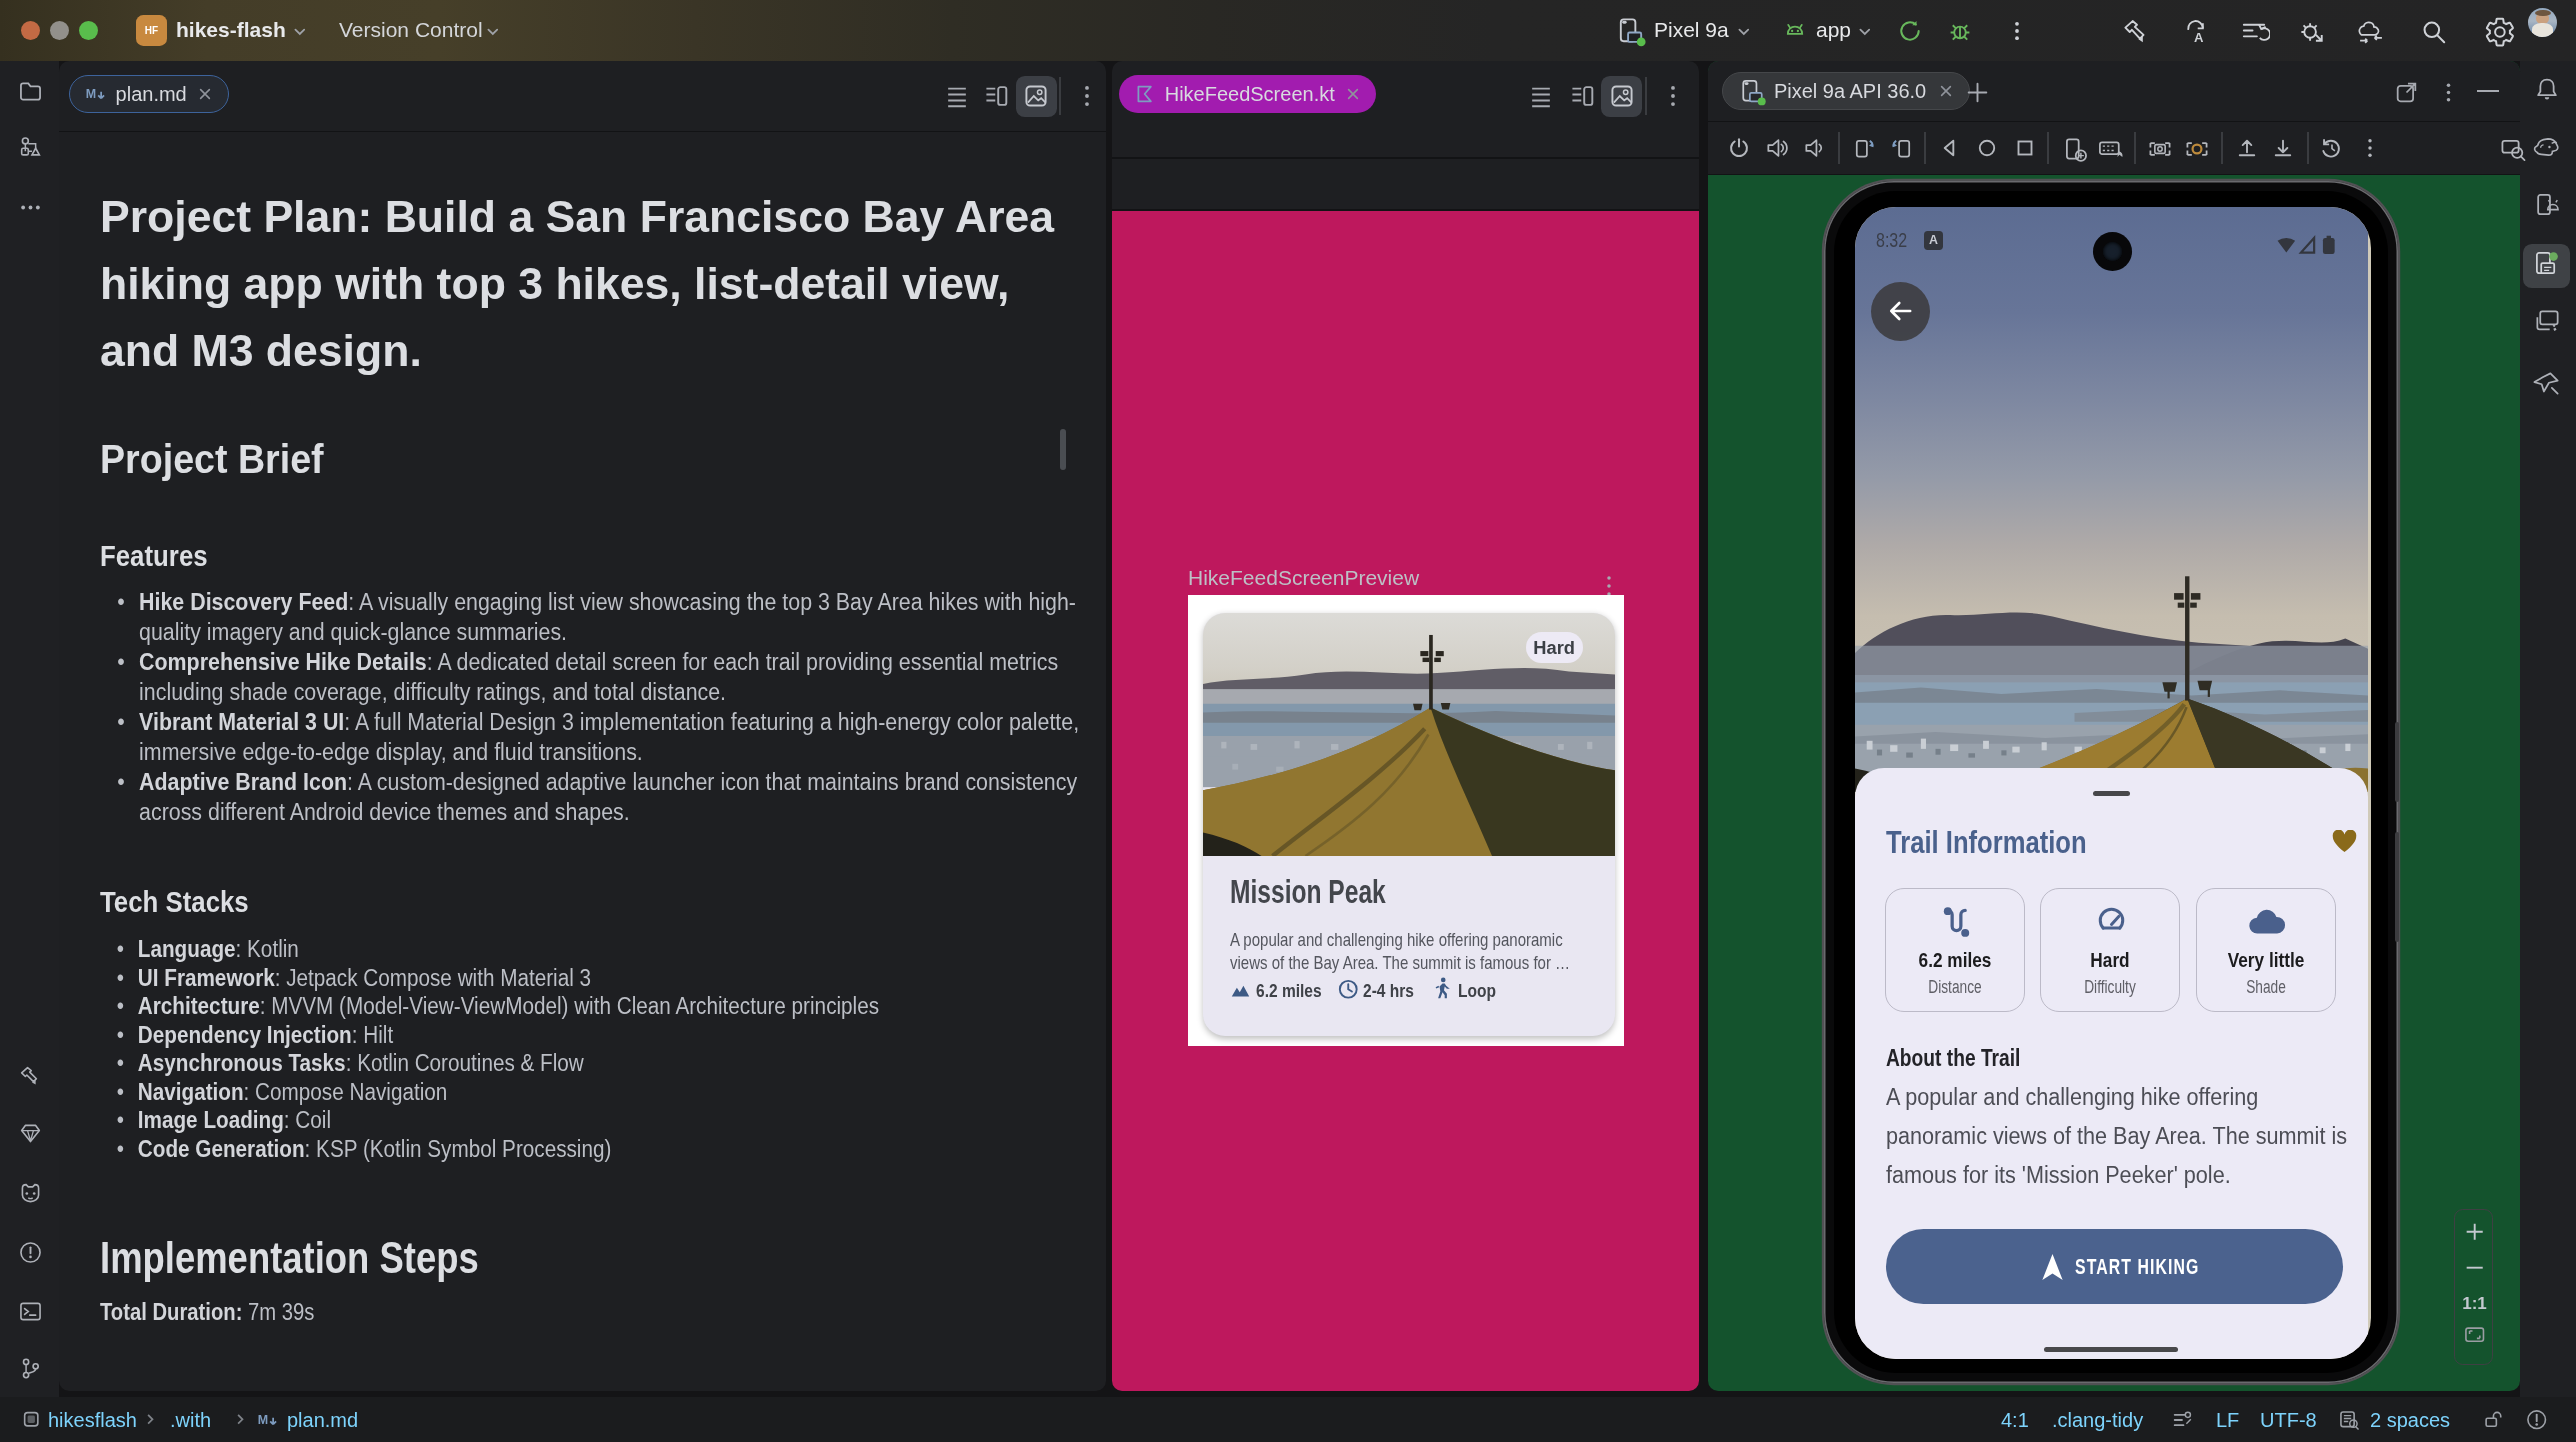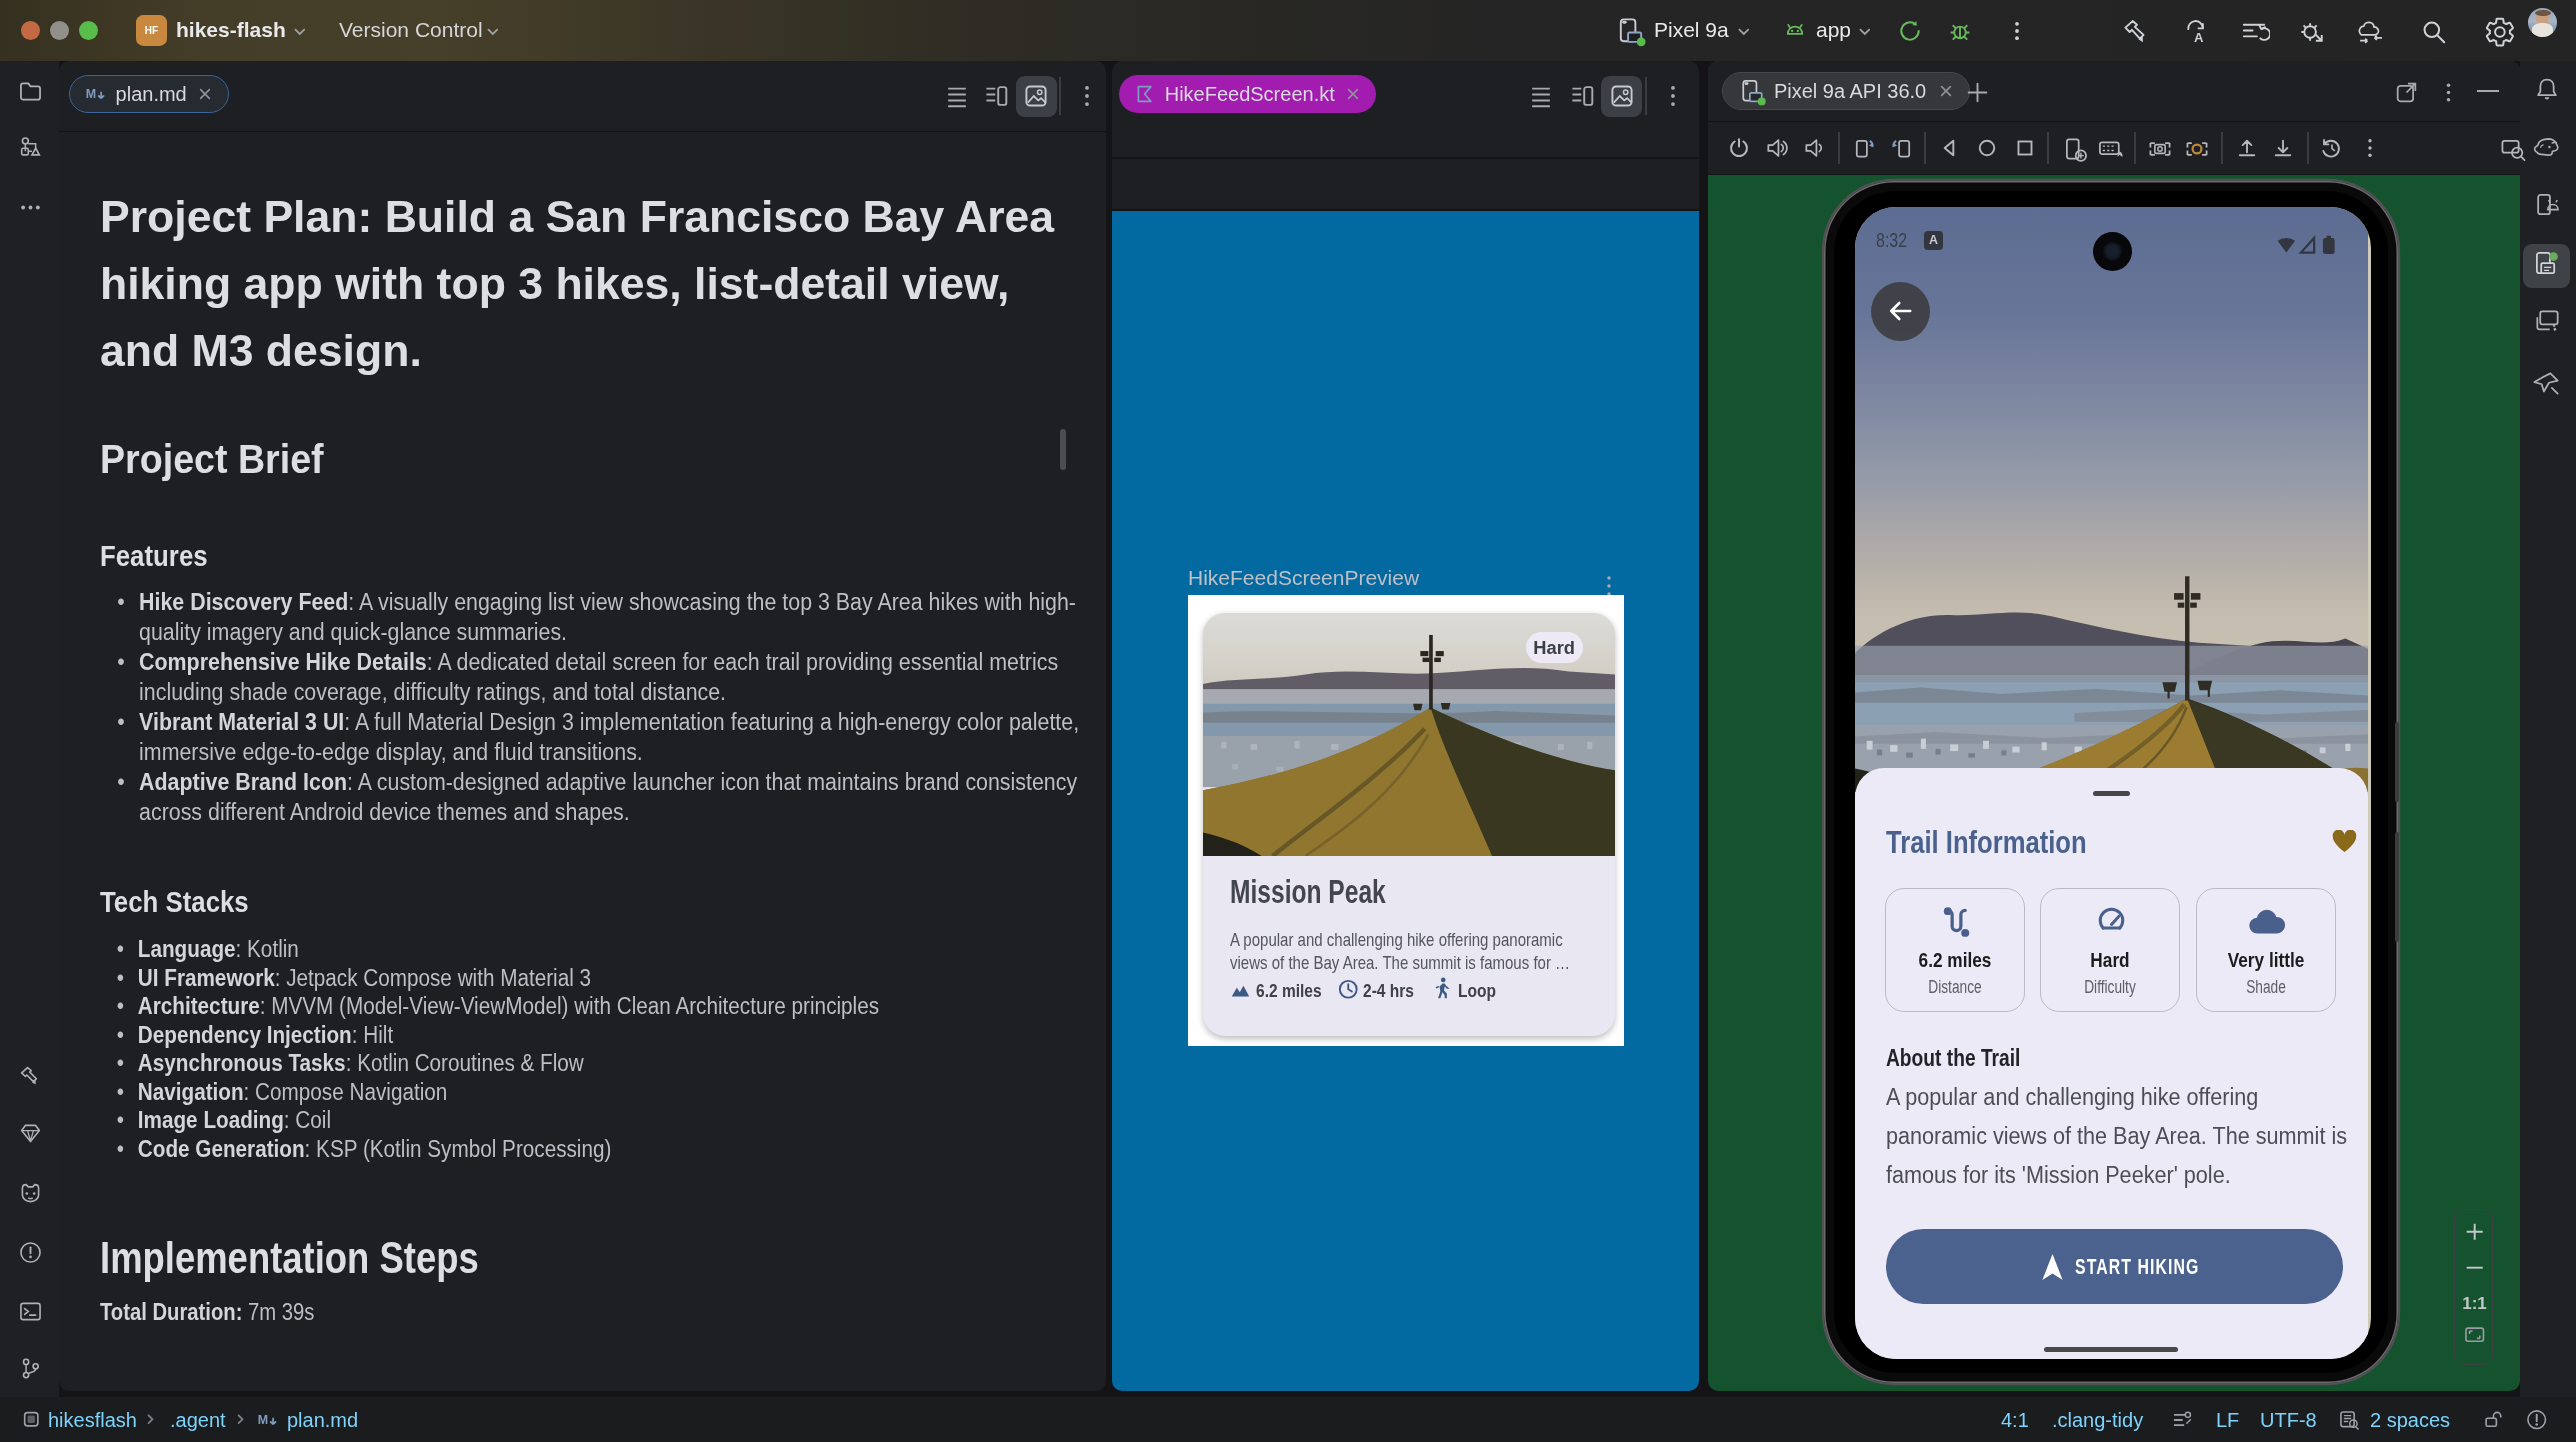--- a/index.html
+++ b/index.html
@@ -203,21 +203,21 @@
       <svg class="abs" style="left:547px;top:21px;" width="28" height="28" viewBox="0 0 38 38">
           <circle cx="19" cy="8" r="2.6" fill="#a7aab1"></circle>
           <circle cx="19" cy="19" r="2.6" fill="#a7aab1"></circle>
           <circle cx="19" cy="30" r="2.6" fill="#a7aab1"></circle>
         </svg>
     </div>
     <div class="abs" style="left:0;top:96px;width:587px;height:1.5px;background:#121315;"></div>
 
     <div class="abs" style="left:0;top:148px;width:587px;height:1.5px;background:#121315;"></div>
 
-    <div class="abs" style="left:0;top:150px;width:587px;height:1180px;background:#0369a1;border-radius:0 0 10.2px 10.2px;">
+    <div class="abs" style="left:0;top:150px;width:587px;height:1180px;background:#be185d;border-radius:0 0 10.2px 10.2px;">
       <div class="abs" style="left:76px;top:355px;font-size:21px;color:#bdc0c6;">HikeFeedScreenPreview</div>
       <svg class="abs" style="left:483px;top:361px;" width="28" height="28" viewBox="0 0 38 38">
           <circle cx="19" cy="8" r="2.4" fill="#a7aab1"></circle>
           <circle cx="19" cy="19" r="2.4" fill="#a7aab1"></circle>
           <circle cx="19" cy="30" r="2.4" fill="#a7aab1"></circle>
         </svg>
 
       <div class="abs" style="left:76px;top:384px;width:436px;height:451px;background:#ffffff;">
 
         <div class="abs" style="left:14.6px;top:17.6px;width:412px;height:423px;background:#e9e7f2;border-radius:22px;box-shadow:0 2.2px 5.9px rgba(0,0,0,0.25);">
@@ -559,21 +559,21 @@
   </div>
   <div id="statusbar">
     <svg class="abs" style="left:20.5px;top:12.4px;" width="20.5" height="20.5" viewBox="0 0 28 28">
         <rect x="5" y="5" width="18" height="18" rx="4" fill="none" stroke="#9da1a8" stroke-width="2.2"></rect>
         <rect x="9" y="9" width="10" height="10" rx="2" fill="#9da1a8" opacity="0.5"></rect>
       </svg>
     <div class="abs" style="left:48px;top:11.7px;">hikesflash</div>
     <svg class="abs" style="left:143px;top:15.4px;" width="14.6" height="14.6" viewBox="0 0 20 20">
         <path d="M7 4l6 6-6 6" stroke="#7e8288" stroke-width="2.4" fill="none"></path>
       </svg>
-    <div class="abs" style="left:170px;top:11.7px;">.agent</div>
+    <div class="abs" style="left:170px;top:11.7px;">.with</div>
     <svg class="abs" style="left:233px;top:15.4px;" width="14.6" height="14.6" viewBox="0 0 20 20">
         <path d="M7 4l6 6-6 6" stroke="#7e8288" stroke-width="2.4" fill="none"></path>
       </svg>
     <svg class="abs" style="left:257px;top:12.4px;font-size:27px" width="22" height="22" viewBox="0 0 30 30">
         <text x="1" y="21" font-size="17" font-weight="bold" fill="#7e9cc0" font-family="Liberation Sans">M</text>
         <path d="M22 12v9m0 0l-4-4m4 4l4-4" stroke="#7e9cc0" stroke-width="2.4" fill="none"></path>
       </svg>
     <div class="abs" style="left:287px;top:11.7px;">plan.md</div>
     <div class="abs" style="left:2001px;top:11.7px;">4:1</div>
     <div class="abs" style="left:2052px;top:11.7px;">.clang-tidy</div>

